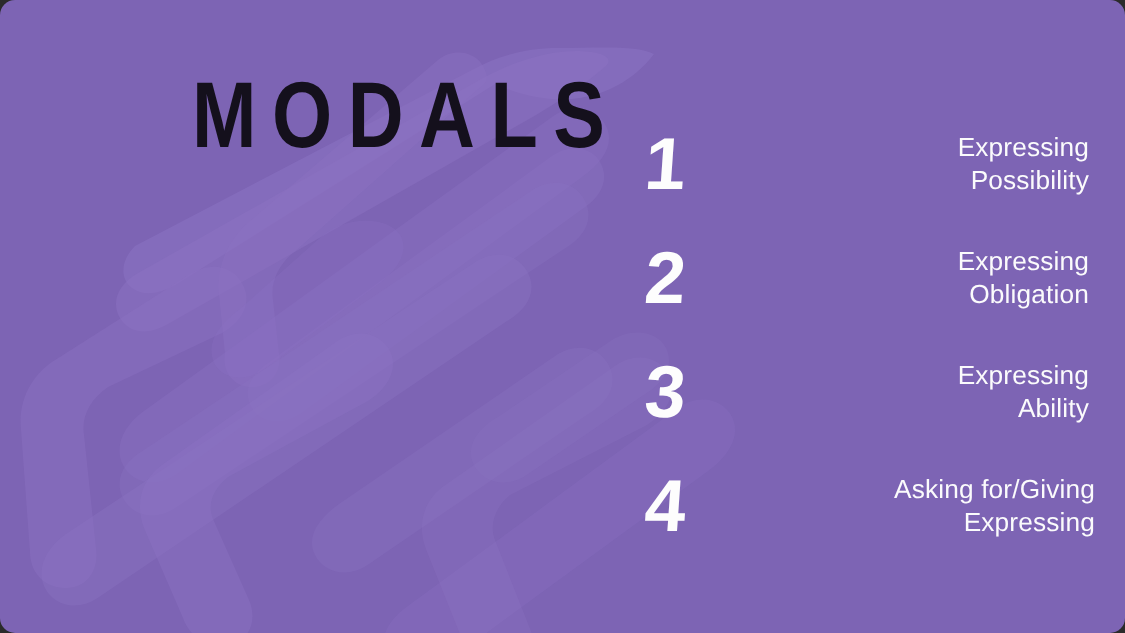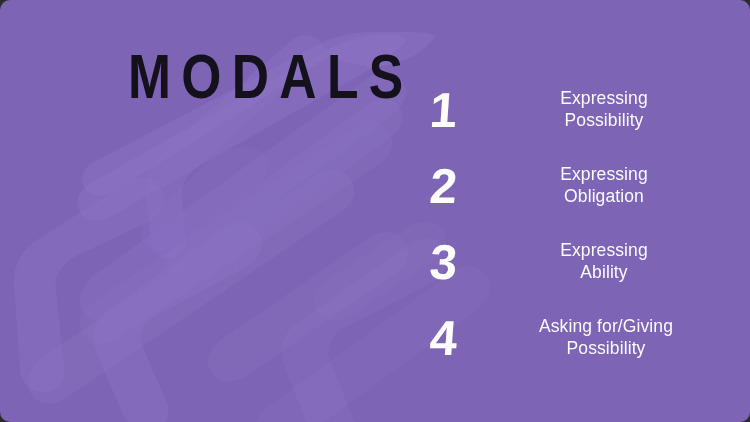--- a/index.html
+++ b/index.html
@@ -65,21 +65,21 @@
     text-align: left;
     letter-spacing: -1px;
     transform: skewX(-4deg);
   }
   .item-text {
     flex: 1 1 auto;
     font-size: 17.5px;
     font-weight: 400;
     line-height: 1.24;
     color: #FBFBFC;
-    text-align: center;
+    text-align: right;
     letter-spacing: 0.1px;
     padding-left: 6px;
     padding-right: 4px;
     white-space: pre-line;
   }
   .item-4 .item-text { padding-right: 0; }
 </style>
 </head>
 <body>
 
@@ -154,17 +154,17 @@
 
     <div class="list-item item-3">
       <div class="item-number">3</div>
       <div class="item-text">Expressing
 Ability</div>
     </div>
 
     <div class="list-item item-4">
       <div class="item-number">4</div>
       <div class="item-text">Asking for/Giving
-Possibility</div>
+Expressing</div>
     </div>
 
   </div>
 </div>
 
 </body></html>

